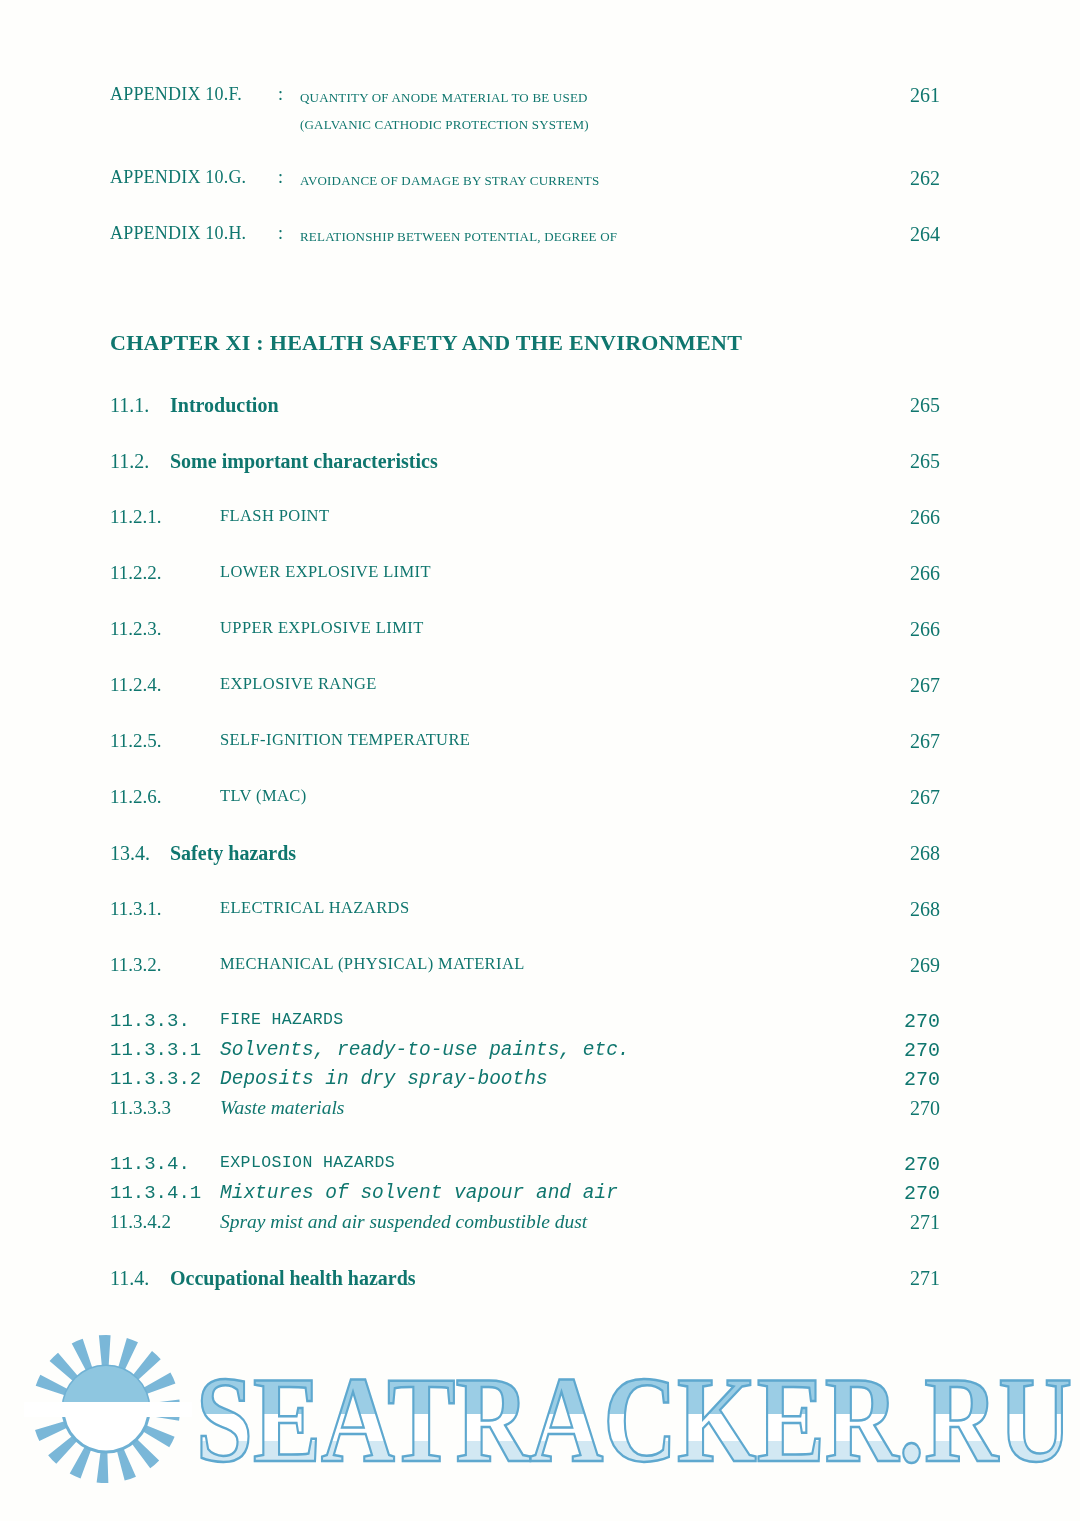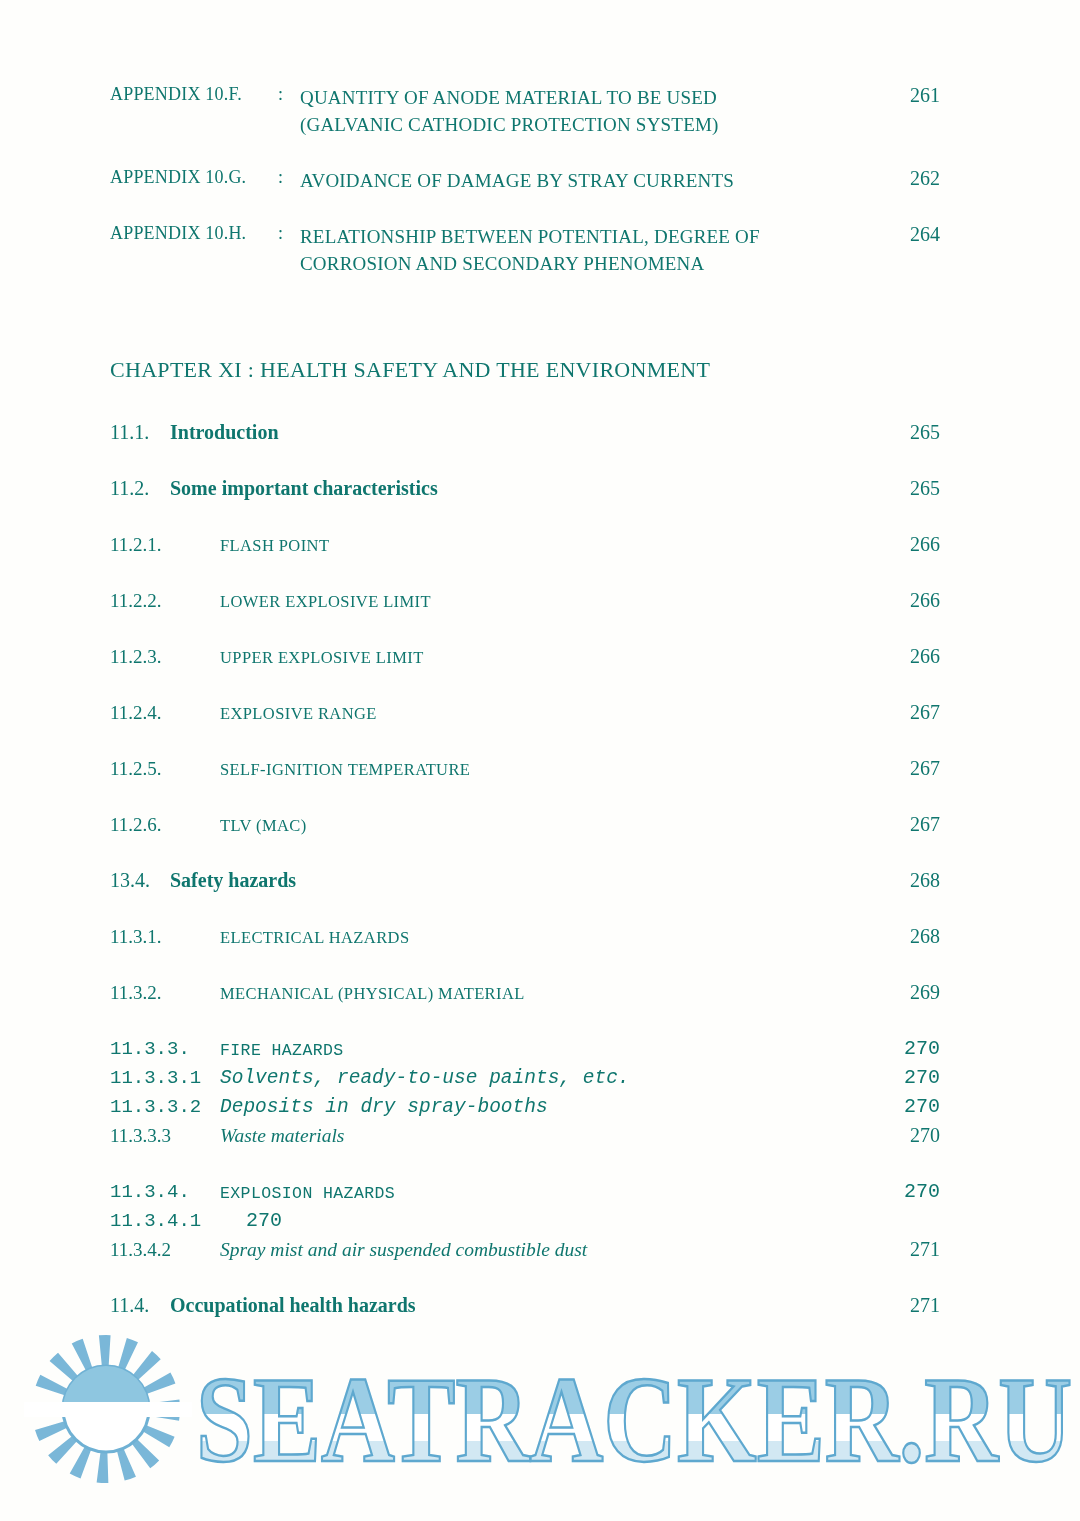--- a/index.html
+++ b/index.html
@@ -11,30 +11,30 @@
     font-family:"Liberation Serif", serif;
     color:#0f766e;
     overflow:hidden;
   }
   .content { padding:84px 140px 0 110px; }
 
   
   .app-row { display:flex; align-items:flex-start; margin-bottom:29px; }
   .app-label { width:168px; flex-shrink:0; font-size:18px; letter-spacing:0.2px; }
   .app-colon { width:22px; flex-shrink:0; font-size:18px; }
-  .app-title { flex:1; font-size:19px; line-height:27px; letter-spacing:0.2px; }
+  .app-title { flex:1; font-size:13px; line-height:27px; letter-spacing:0.2px; }
   .app-page { width:62px; flex-shrink:0; text-align:right; font-size:20px; }
 
   .chapter-heading {
     margin:80px 0 0 0;
-    font-size:22px; font-weight:normal; letter-spacing:0.3px;
+    font-size:22px; font-weight:bold; letter-spacing:0.3px;
   }
 
   .entries { margin-top:38px; }
-  .row { display:flex; align-items:flex-end; }
+  .row { display:flex; align-items:flex-start; }
   .mb-lg { margin-bottom:33px; }
   .mb-sm { margin-bottom:6px;font-family:Liberation Mono, monospace; }
 
   .num-l1 { width:60px; flex-shrink:0; font-size:20px; }
   .num-l2 { width:110px; flex-shrink:0; font-size:19px; }
   .title-l1 { flex:1; font-weight:bold; font-size:20px; }
   .title-l2 { flex:1; font-size:16.5px; letter-spacing:0.4px; }
   .title-l3 { flex:1; font-style:italic; font-size:19.5px; }
   .pg { width:62px; flex-shrink:0; text-align:right; font-size:20px; }
 
@@ -67,21 +67,20 @@
         <span>AVOIDANCE OF DAMAGE BY STRAY CURRENTS</span>
       </span>
       <span class="app-page">262</span>
     </div>
 
     <div class="app-row">
       <span class="app-label">APPENDIX 10.H.</span>
       <span class="app-colon">:</span>
       <span class="app-title">
         <span>RELATIONSHIP BETWEEN POTENTIAL, DEGREE OF</span><br>
-        <span>CORROSION AND SECONDARY PHENOMENA</span>
       </span>
       <span class="app-page">264</span>
     </div>
 
     <h1 class="chapter-heading">CHAPTER XI : HEALTH SAFETY AND THE ENVIRONMENT</h1>
 
     <div class="entries">
 
       <div class="row mb-lg">
         <span class="num-l1">11.1.</span>
@@ -174,20 +173,21 @@
       </div>
 
       <div class="row mb-sm">
         <span class="num-l2">11.3.4.</span>
         <span class="title-l2">EXPLOSION HAZARDS</span>
         <span class="pg">270</span>
       </div>
 
       <div class="row mb-sm">
         <span class="num-l2">11.3.4.1</span>
+        <span class="title-l3">Mixtures of solvent vapour and air</span>
         <span class="pg">270</span>
       </div>
 
       <div class="row mb-lg">
         <span class="num-l2">11.3.4.2</span>
         <span class="title-l3">Spray mist and air suspended combustible dust</span>
         <span class="pg">271</span>
       </div>
 
       <div class="row">

